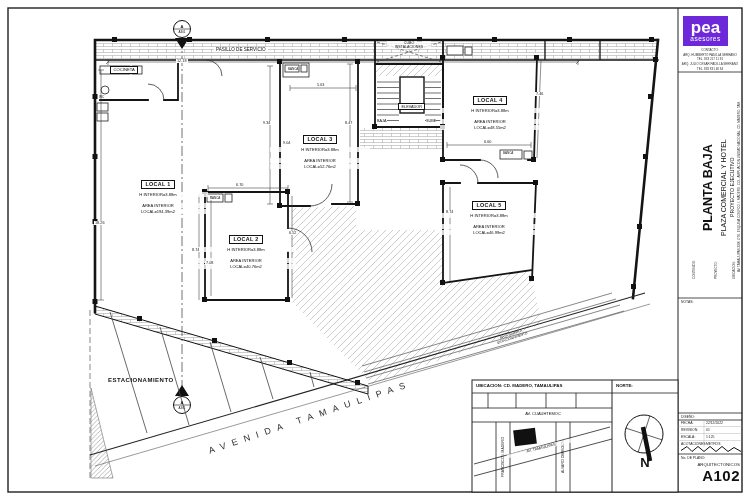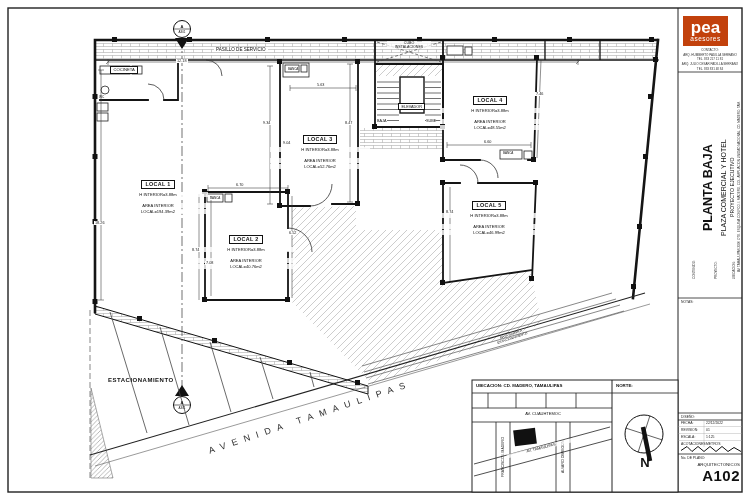--- a/index.html
+++ b/index.html
@@ -233,21 +233,21 @@
 <div class="marker" style="left:173px;top:406px;font-size:3px;font-weight:normal;">A301</div>
 
 <div class="lbl" style="left:476px;top:383px;font-size:4.4px;font-weight:bold;">UBICACION: CD. MADERO, TAMAULIPAS</div>
 <div class="lbl" style="left:616px;top:383px;font-size:4.4px;font-weight:bold;">NORTE:</div>
 <div class="lbl ctr" style="left:505px;top:412px;width:76px;font-size:4px;">AV. CUAUHTEMOC</div>
 <div class="lbl vtext" style="left:497px;top:424px;width:12px;height:66px;font-size:3.5px;">FRANCISCO I. MADERO</div>
 <div class="lbl vtext" style="left:557px;top:424px;width:12px;height:66px;font-size:3.5px;">ALVARO OBREGON</div>
 <div class="lbl ctr" style="left:506px;top:446px;width:70px;font-size:3.8px;transform:rotate(-14deg);background:rgba(255,255,255,.7);">AV. TAMAULIPAS</div>
 <div class="lbl ctr" style="left:636px;top:456px;width:18px;font-size:13px;font-weight:bold;">N</div>
 
-<div class="logo" style="background:#c2410c;">
+<div class="logo" style="background:#6d28d9;">
   <div style="font-size:17px;font-weight:bold;line-height:0.9;">pea</div>
   <div style="font-size:6.5px;letter-spacing:0.5px;">asesores</div>
 </div>
 <div class="lbl ctr" style="left:680px;top:48px;width:60px;font-size:3px;line-height:1.55;color:#333;">
   <div>CONTACTO:</div>
   <div>ARQ. HUMBERTO PADILLA SERRANO</div>
   <div>TEL. 833 217 11 81</div>
   <div>ARQ. JULIO CESAR PADILLA SERRANO</div>
   <div>TEL. 833 831 48 84</div>
 </div>

